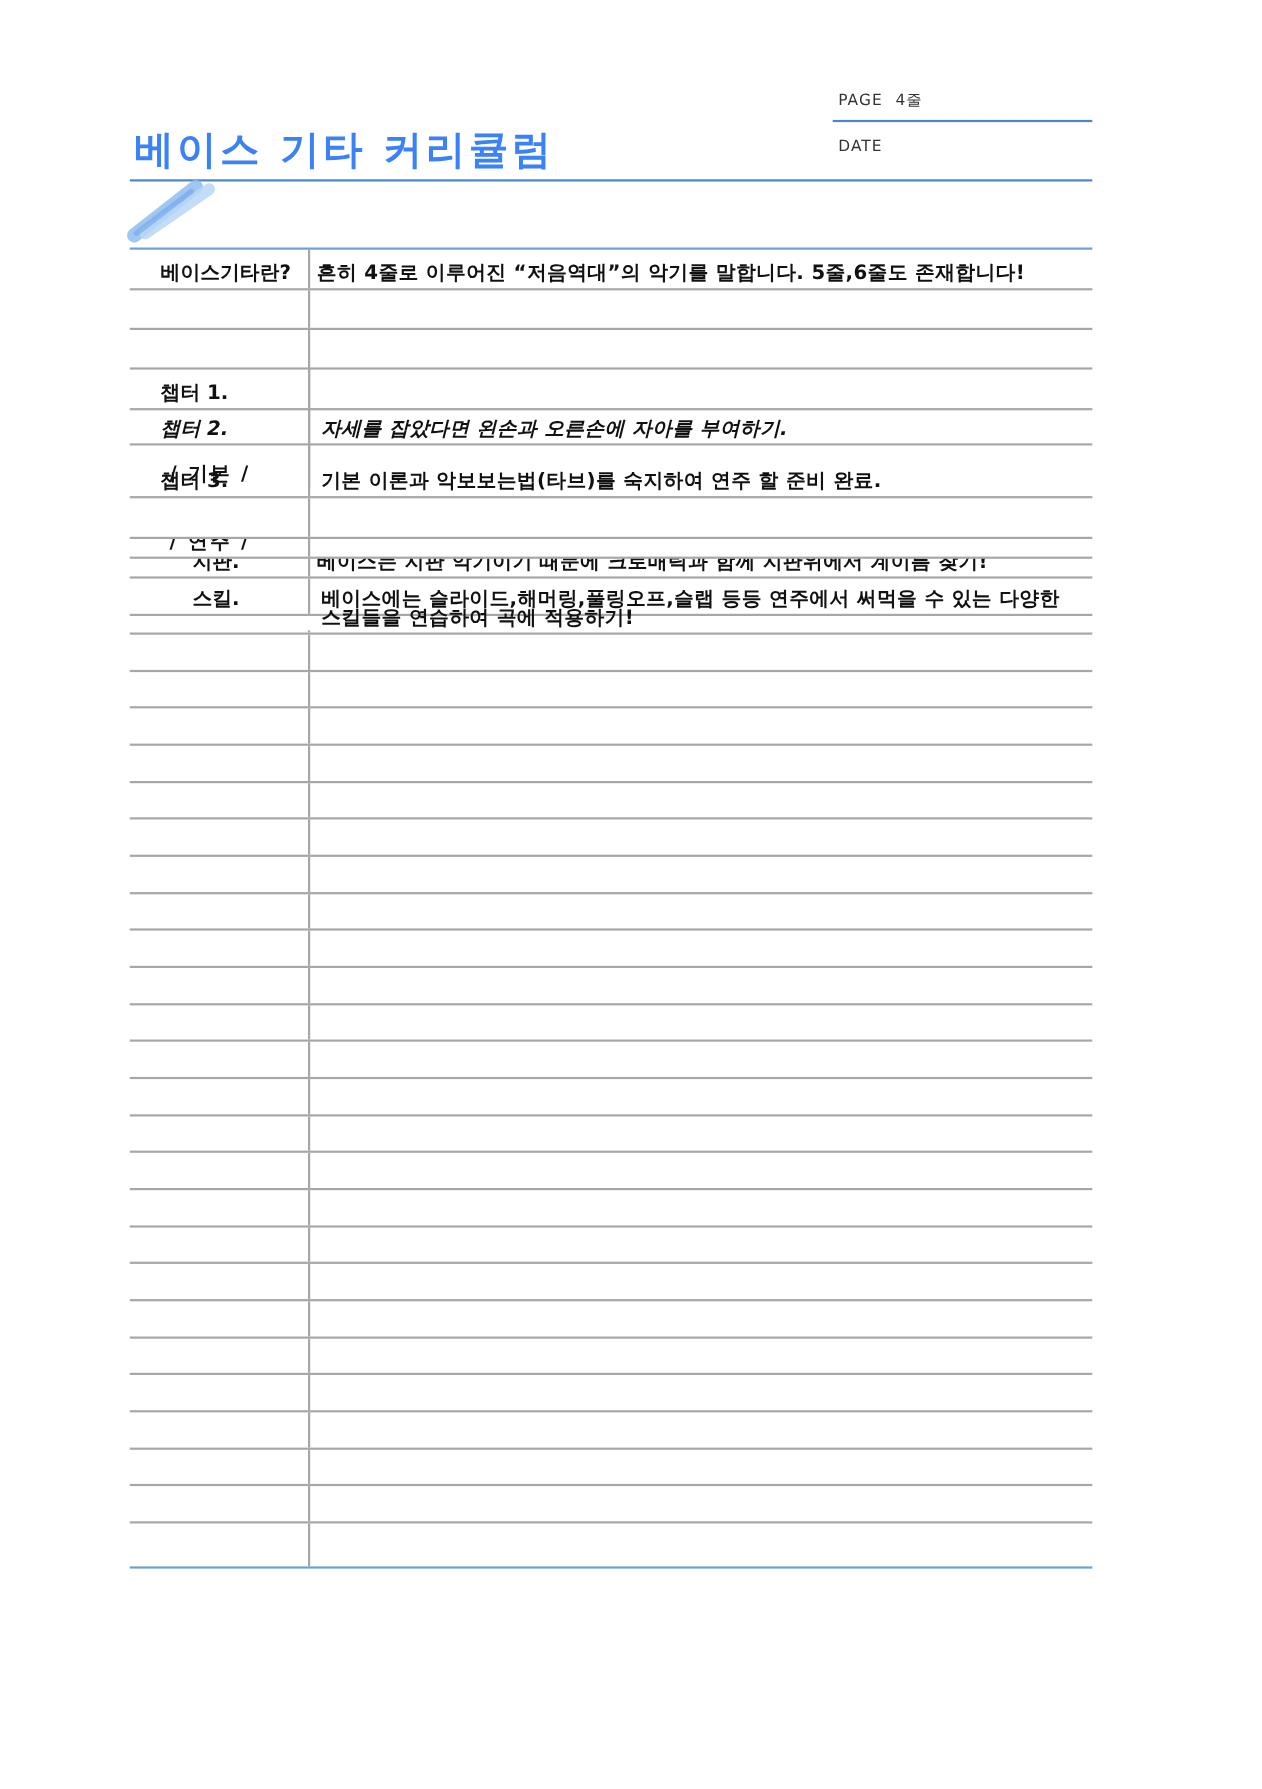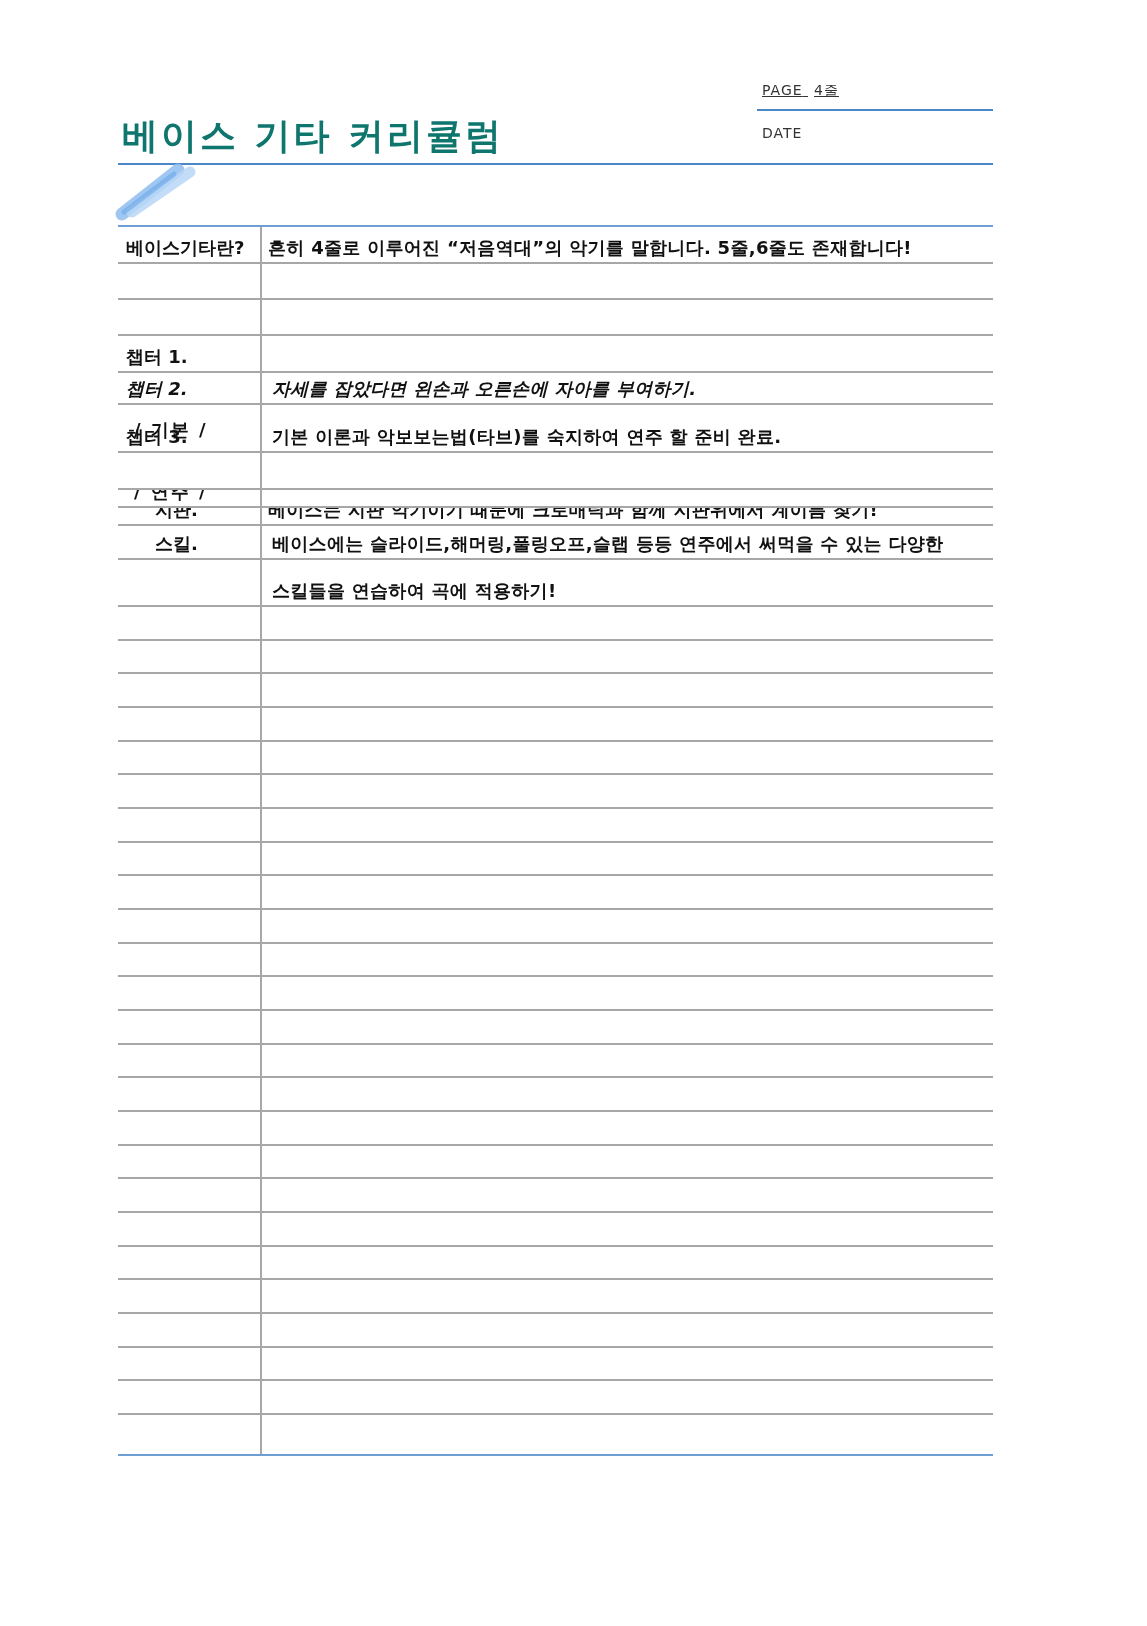--- a/index.html
+++ b/index.html
@@ -16,21 +16,21 @@
       color: #111111;
     }
     .page-title {
       position: absolute;
       left: 122px;
       top: 112px;
       font-size: 36px;
       font-weight: bold;
       letter-spacing: 3px;
       white-space: nowrap;
-      color: #0f766e;
+      color: #3b82f6;
     }
     .header-rule {
       position: absolute;
       left: 118px;
       width: 875px;
       height: 2px;
       background: #4a86c8;
     }
     .meta-label {
       position: absolute;
@@ -78,20 +78,21 @@
       border-right: 2px solid #a7a7a7;
       box-sizing: border-box;
       font-size: 18px;
       font-weight: bold;
       padding-left: 8px;
       display: flex;
       align-items: flex-end;
       padding-bottom: 2px;
       white-space: nowrap;
       overflow: hidden;
+      margin-left: 20px;
     }
     .cell-key.indent1 { padding-left: 16px; }
     .cell-key.indent2 { padding-left: 37px; }
     .cell-key.section { padding-left: 16px; letter-spacing: 2px; }
     .cell-val {
       flex: 1;
       font-size: 18px;
       font-weight: bold;
       padding-left: 6px;
       display: flex;
@@ -101,21 +102,21 @@
       overflow: hidden;
       letter-spacing: 0.3px;
     }
     .cell-val.pad { padding-left: 10px; }
   </style>
 </head>
 <body>
 
 <div class="page-title">베이스 기타 커리큘럼</div>
 
-<div class="meta-label" style="top:82px;text-decoration:underline;">
+<div class="meta-label" style="top:82px;">
   <span>PAGE</span>
   <span style="margin-left:6px;">4줄</span>
 </div>
 <div class="meta-rule" style="top:109px;"></div>
 
 <div class="meta-label" style="top:125px;">
   <span>DATE</span>
   <span></span>
 </div>
 
@@ -160,21 +161,21 @@
     <div class="cell-val"></div>
   </div>
   <div class="row" style="height:18px;">
     <div class="cell-key indent2">지판.</div>
     <div class="cell-val">베이스는 지판 악기이기 때문에 크로매틱과 함께 지판위에서 계이름 찾기!</div>
   </div>
   <div class="row" style="height:34px;">
     <div class="cell-key indent2">스킬.</div>
     <div class="cell-val pad">베이스에는 슬라이드,해머링,풀링오프,슬랩 등등 연주에서 써먹을 수 있는 다양한</div>
   </div>
-  <div class="row" style="height:47px;">
+  <div class="row" style="height:17px;align-items:flex-end;">
     <div class="cell-key"></div>
     <div class="cell-val pad">스킬들을 연습하여 곡에 적용하기!</div>
   </div>
 
   <div id="empty-rows">
       <div class="row" style="height: 34px;">
         <div class="cell-key"></div>
         <div class="cell-val"></div>
       </div>
       <div class="row" style="height: 33px;">

